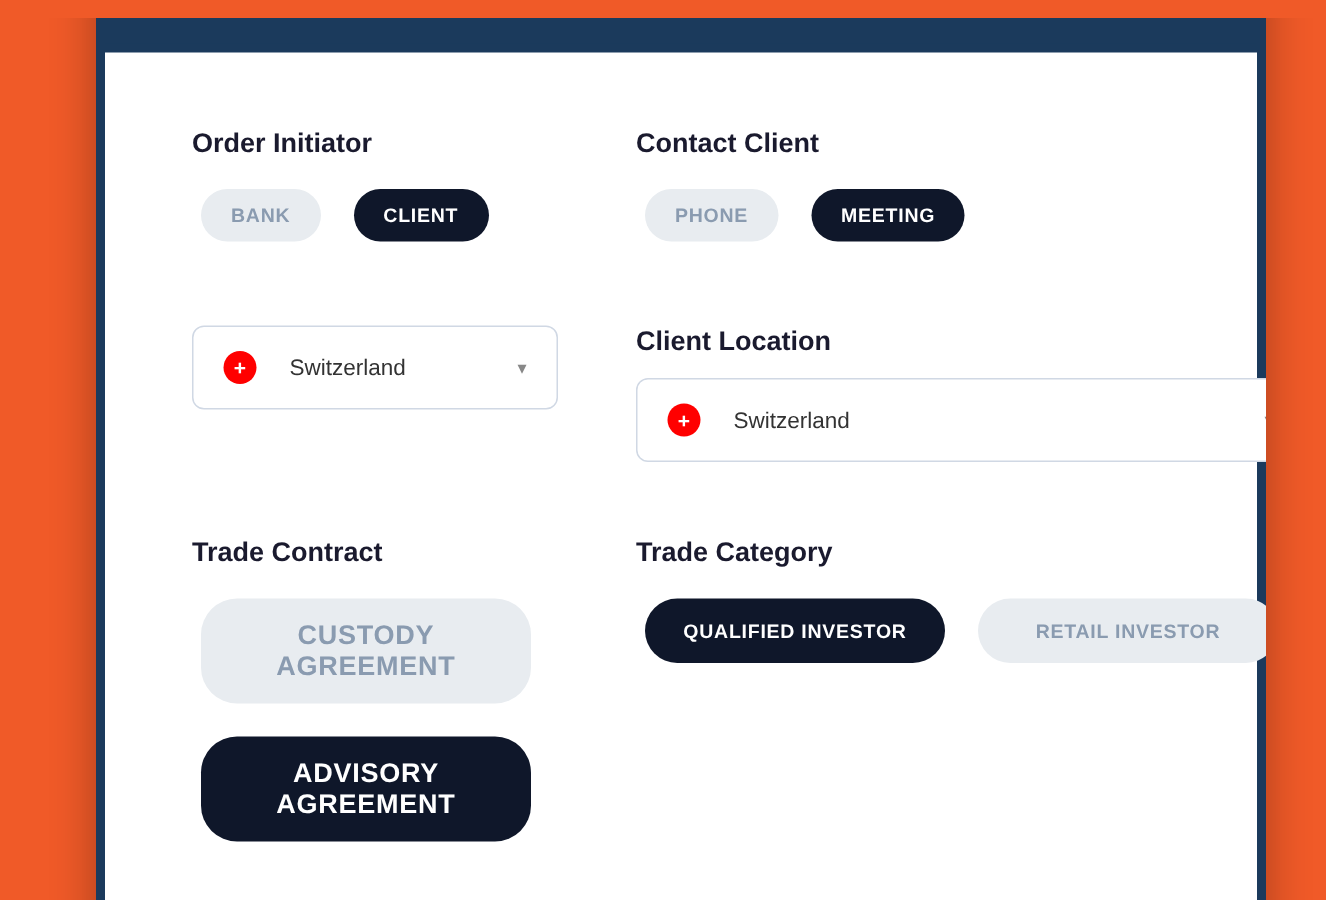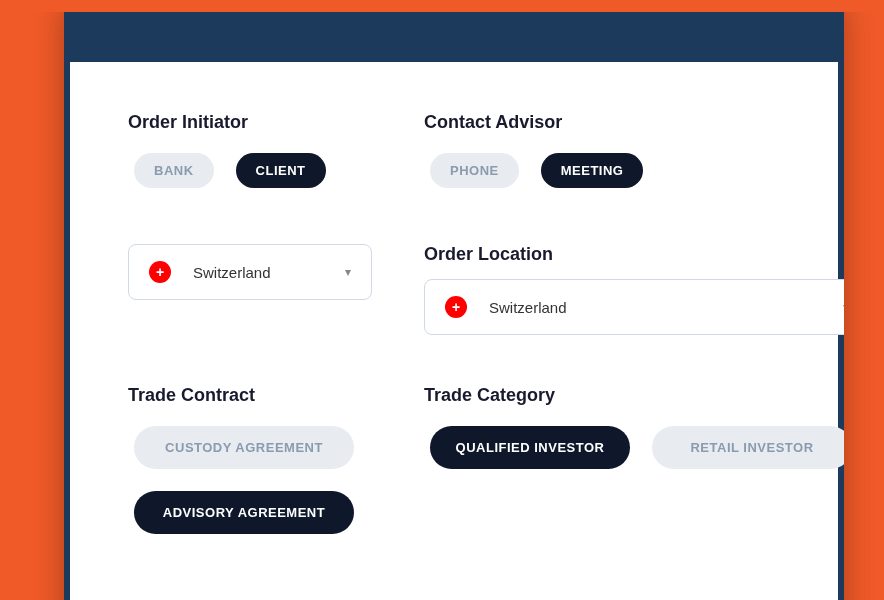--- a/index.html
+++ b/index.html
@@ -122,21 +122,21 @@
     .trade-buttons {
       display: flex;
       flex-direction: column;
       gap: 10px;
     }
 
     .btn-full {
       width: 220px;
       border-radius: 24px;
       padding: 14px 20px;
-      font-size: 13px;
+      font-size: 18px;
       font-weight: 700;
       letter-spacing: 0.5px;
       cursor: pointer;
       border: none;
       text-transform: uppercase;
     }
 
     .client-buttons {
       display: flex;
       flex-direction: row;
@@ -165,39 +165,39 @@
 
       <div class="section">
         <div class="section-title">Order Initiator</div>
         <div class="button-group">
           <button class="btn btn-inactive">BANK</button>
           <button class="btn btn-active">CLIENT</button>
         </div>
       </div>
 
       <div class="section">
-        <div class="section-title">Contact Advisor</div>
+        <div class="section-title">Contact Client</div>
         <div class="button-group">
           <button class="btn btn-inactive">PHONE</button>
           <button class="btn btn-active">MEETING</button>
         </div>
       </div>
 
       <div class="section">
         <div class="dropdown">
           <div class="flag-switzerland">
             <span class="flag-cross">+</span>
           </div>
           <span class="dropdown-text">Switzerland</span>
           <span class="dropdown-arrow">▾</span>
         </div>
       </div>
 
       <div class="section">
-        <div class="section-title">Order Location</div>
+        <div class="section-title">Client Location</div>
         <div class="dropdown">
           <div class="flag-switzerland">
             <span class="flag-cross">+</span>
           </div>
           <span class="dropdown-text">Switzerland</span>
           <span class="dropdown-arrow">▾</span>
         </div>
       </div>
 
       <div class="section">

